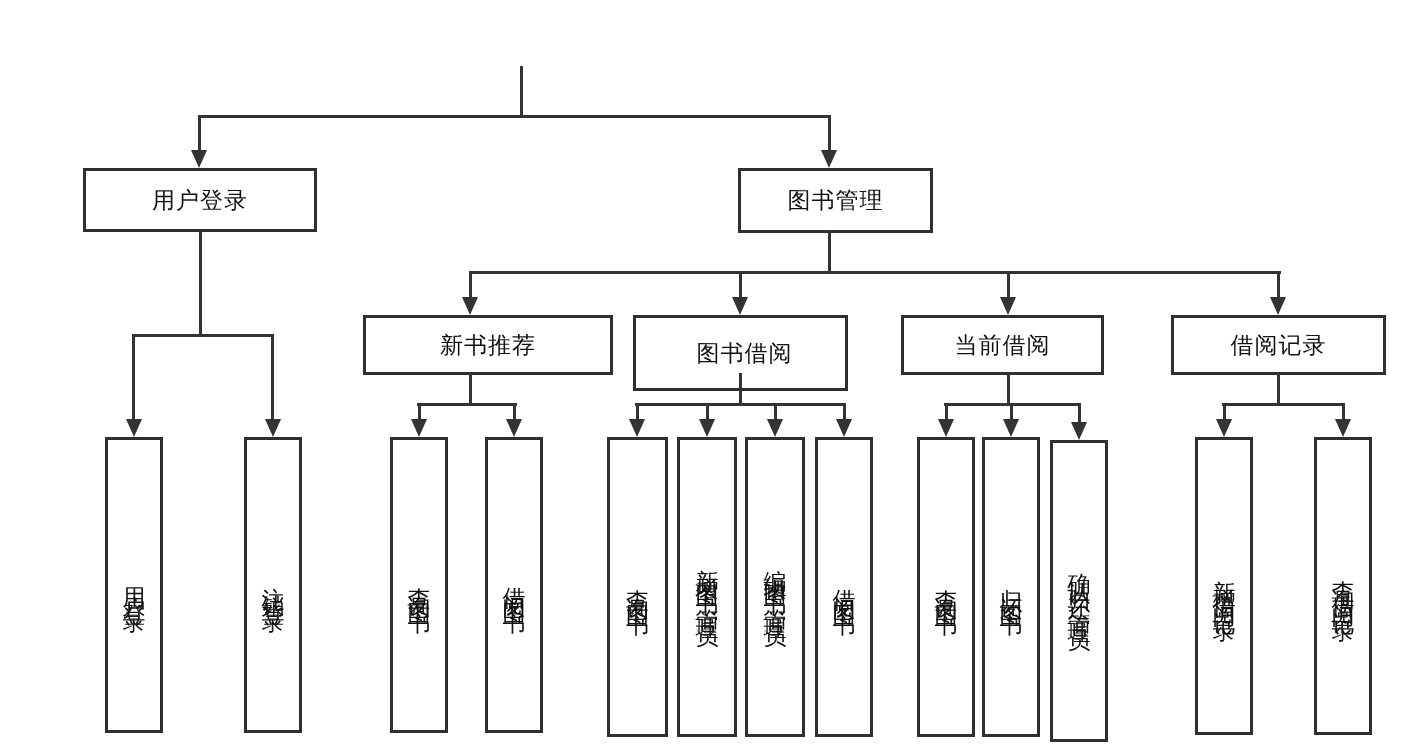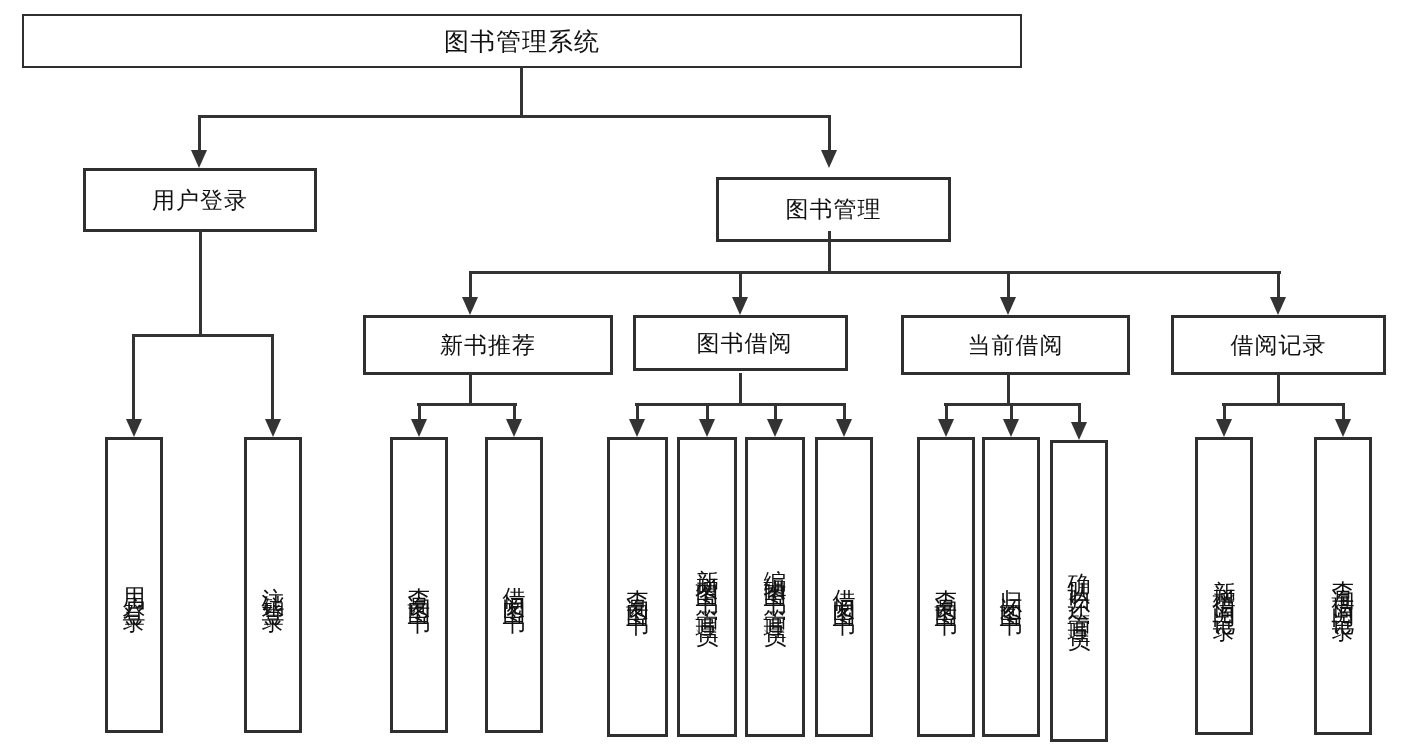--- a/index.html
+++ b/index.html
@@ -48,35 +48,32 @@
     opacity: 0.85;
     white-space: nowrap;
     z-index: 5;
   }
 </style>
 </head>
 <body>
 
 <div class="canvas">
 
-  <div class="box root" style="left:22px;top:14px;width:1000px;height:54px;">
-    <span>图书管理系统</span>
-  </div>
 
   <div class="line" style="left:520px;top:66px;width:3px;height:51px;"></div>
   <div class="line" style="left:198px;top:115px;width:633px;height:3px;"></div>
   <div class="line" style="left:198px;top:115px;width:3px;height:37px;"></div>
   <div class="arrow" style="left:191px;top:150px;"></div>
   <div class="line" style="left:828px;top:115px;width:3px;height:37px;"></div>
   <div class="arrow" style="left:821px;top:150px;"></div>
 
   <div class="box hbox" style="left:83px;top:168px;width:234px;height:64px;">
     <span>用户登录</span>
   </div>
-  <div class="box hbox" style="left:716px;top:168px;width:235px;height:65px;margin-top:9px;">
+  <div class="box hbox" style="left:738px;top:168px;width:195px;height:65px;">
     <span>图书管理</span>
   </div>
 
   <div class="line" style="left:199px;top:230px;width:3px;height:107px;"></div>
   <div class="line" style="left:132px;top:334px;width:142px;height:3px;"></div>
   <div class="line" style="left:132px;top:334px;width:3px;height:87px;"></div>
   <div class="arrow" style="left:126px;top:419px;"></div>
   <div class="line" style="left:271px;top:334px;width:3px;height:87px;"></div>
   <div class="arrow" style="left:265px;top:419px;"></div>
 
@@ -87,24 +84,24 @@
   <div class="line" style="left:739px;top:271px;width:3px;height:29px;"></div>
   <div class="arrow" style="left:732px;top:297px;"></div>
   <div class="line" style="left:1007px;top:271px;width:3px;height:29px;"></div>
   <div class="arrow" style="left:1000px;top:297px;"></div>
   <div class="line" style="left:1277px;top:271px;width:3px;height:29px;"></div>
   <div class="arrow" style="left:1270px;top:297px;"></div>
 
   <div class="box hbox" style="left:363px;top:315px;width:250px;height:60px;">
     <span>新书推荐</span>
   </div>
-  <div class="box hbox" style="left:633px;top:315px;width:215px;height:56px;padding-left:8px;">
+  <div class="box hbox" style="left:633px;top:315px;width:215px;height:76px;padding-left:8px;">
     <span>图书借阅</span>
   </div>
-  <div class="box hbox" style="left:901px;top:315px;width:229px;height:60px;">
+  <div class="box hbox" style="left:901px;top:315px;width:203px;height:60px;">
     <span>当前借阅</span>
   </div>
   <div class="box hbox" style="left:1171px;top:315px;width:215px;height:60px;">
     <span>借阅记录</span>
   </div>
 
   <div class="line" style="left:469px;top:373px;width:3px;height:33px;"></div>
   <div class="line" style="left:417px;top:403px;width:100px;height:3px;"></div>
   <div class="line" style="left:418px;top:403px;width:3px;height:18px;"></div>
   <div class="arrow" style="left:411px;top:419px;"></div>

